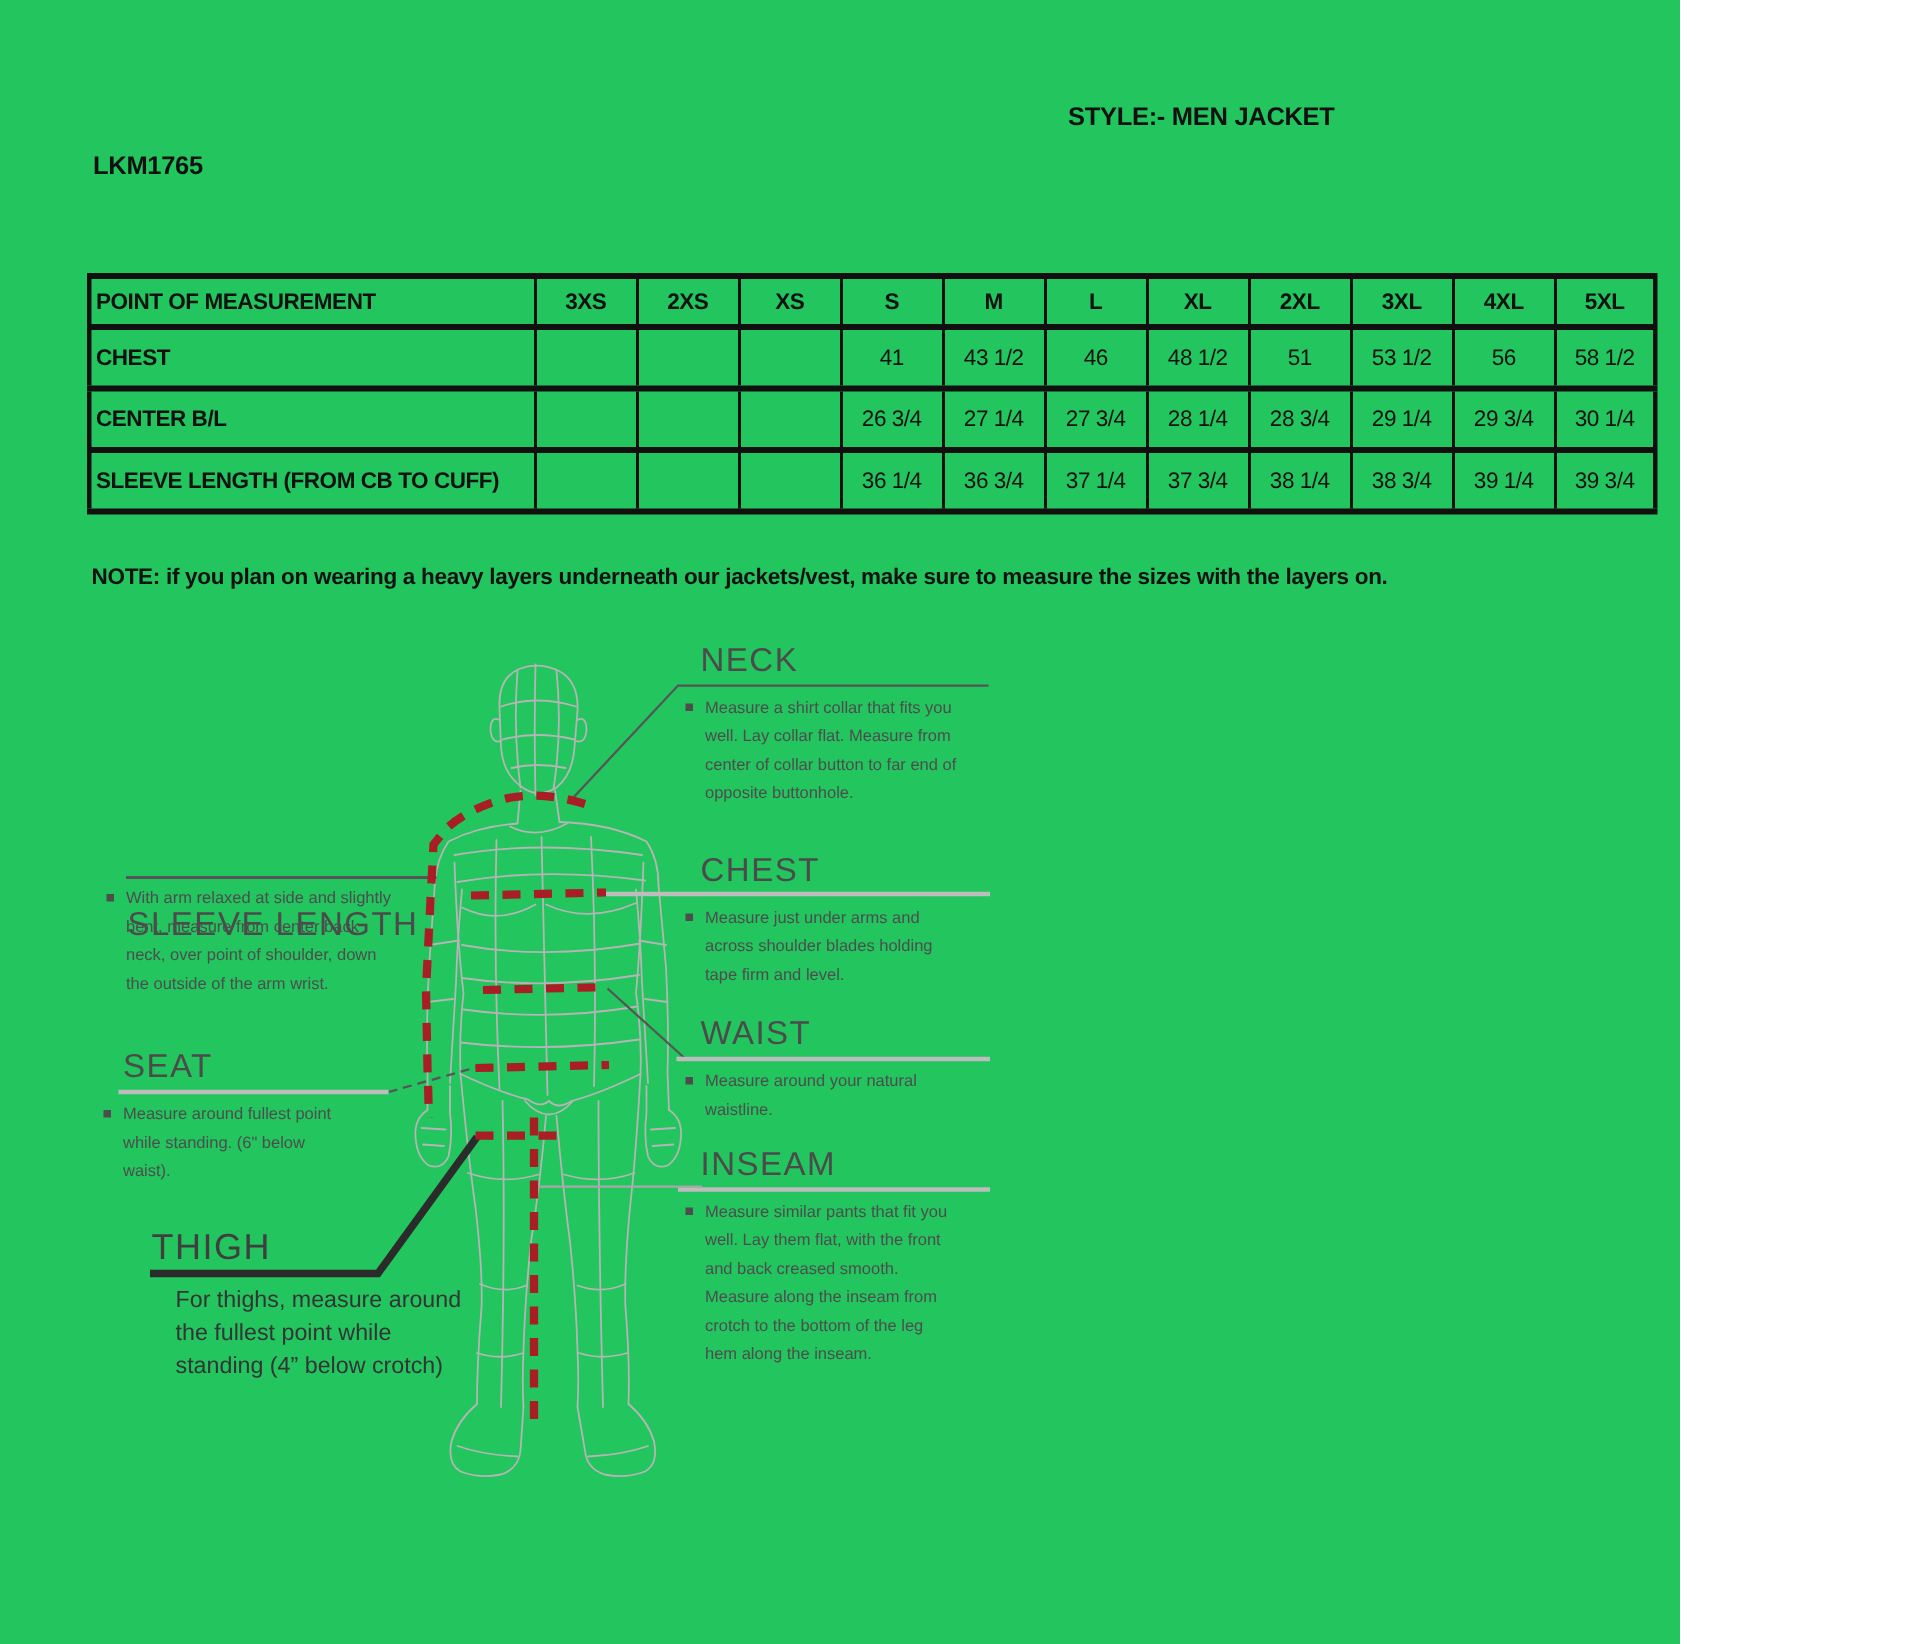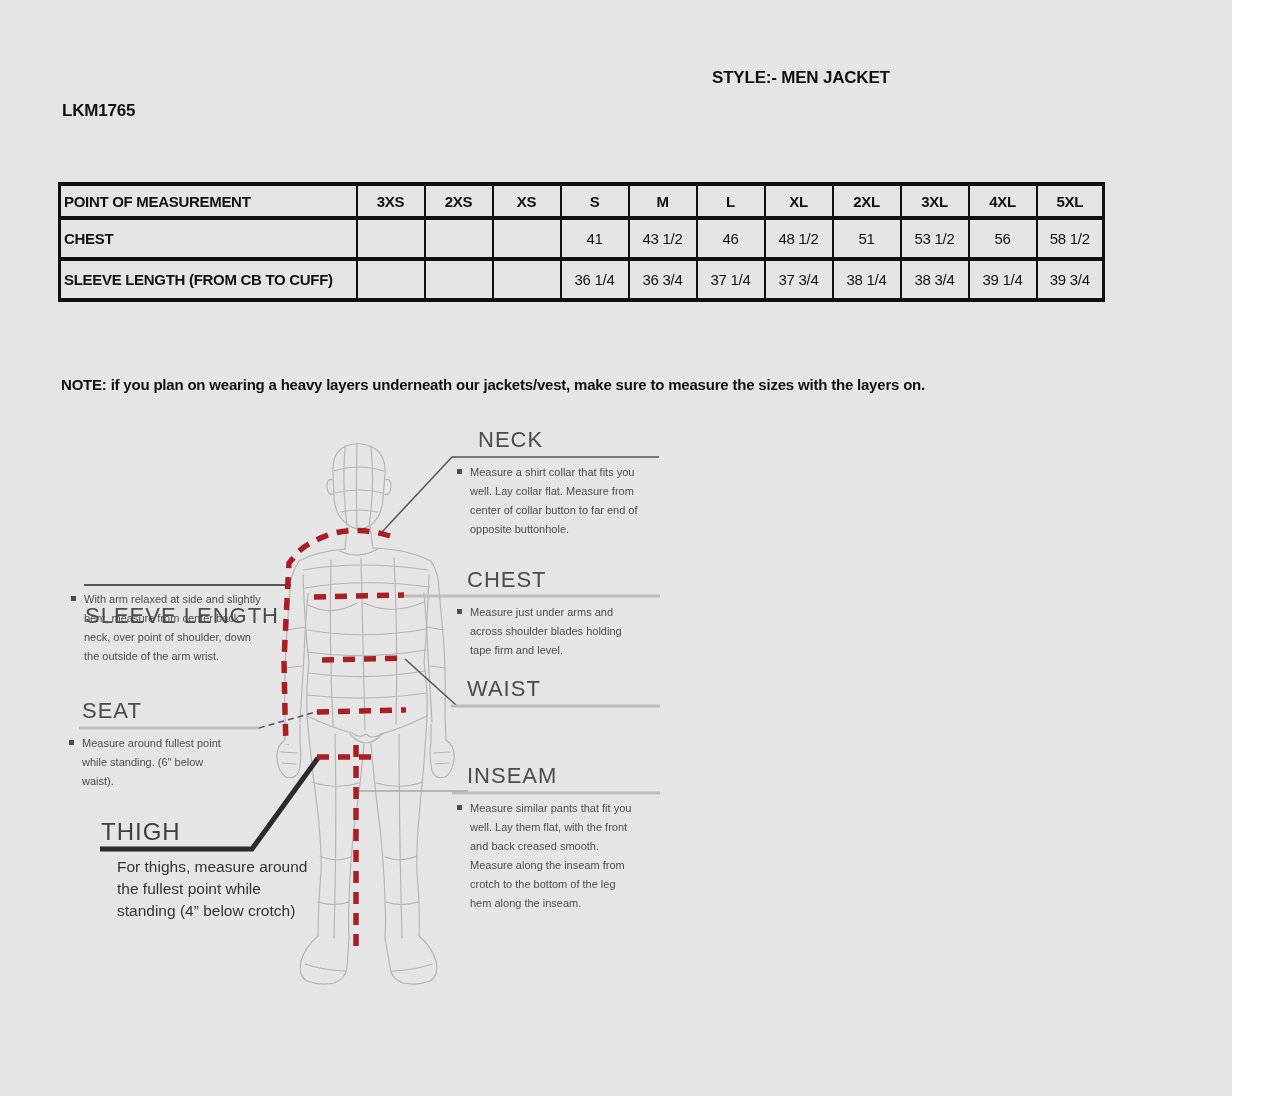--- a/index.html
+++ b/index.html
@@ -1,17 +1,17 @@
 <!DOCTYPE html>
 <html><head>
 <meta charset="utf-8">
 <title>Size Chart</title>
 <style>
   html,body{margin:0;padding:0;background:#fff;}
-  .page{position:relative;width:1232px;height:1096px;background:#e5e5e5;overflow:hidden;
+  .page{position:relative;width:1120px;height:1096px;background:#22c55e;overflow:hidden;
         font-family:"Liberation Sans",sans-serif;color:#111;text-decoration:underline;}
   .doc-title{position:absolute;left:712px;top:68px;font-size:17px;font-weight:bold;letter-spacing:-0.2px;}
   .sku{position:absolute;left:62px;top:101px;font-size:17px;font-weight:bold;letter-spacing:-0.2px;}
 
   table.size-table{position:absolute;left:58px;top:182px;width:1042px;border-collapse:collapse;
         table-layout:fixed;border:3px solid #101010;}
   .size-table th,.size-table td{border:2px solid #101010;border-top-width:4px;border-bottom-width:4px;
         padding:0 3px;font-size:15px;letter-spacing:-0.3px;overflow:hidden;white-space:nowrap;}
   .size-table thead th{height:30px;font-weight:bold;text-align:center;}
   .size-table thead th.pom{text-align:left;margin-left:11px;}
@@ -75,20 +75,34 @@
         <td></td>
         <td></td>
         <td>41</td>
         <td>43 1/2</td>
         <td>46</td>
         <td>48 1/2</td>
         <td>51</td>
         <td>53 1/2</td>
         <td>56</td>
         <td>58 1/2</td>
+      </tr>
+      <tr>
+        <td class="rowlabel">CENTER B/L</td>
+        <td></td>
+        <td></td>
+        <td></td>
+        <td>26 3/4</td>
+        <td>27 1/4</td>
+        <td>27 3/4</td>
+        <td>28 1/4</td>
+        <td>28 3/4</td>
+        <td>29 1/4</td>
+        <td>29 3/4</td>
+        <td>30 1/4</td>
       </tr>
       <tr>
         <td class="rowlabel">SLEEVE LENGTH (FROM CB TO CUFF)</td>
         <td></td>
         <td></td>
         <td></td>
         <td>36 1/4</td>
         <td>36 3/4</td>
         <td>37 1/4</td>
         <td>37 3/4</td>
@@ -161,33 +175,37 @@
     <g fill="none" stroke-width="5.5" stroke-dasharray="12 9" stroke="#a81e24">
       <path d="M390 536 Q358 526 331 534 Q310 541 298 552 L289 563 L287 600 L284 660 L285 712 L286 745"></path>
       <path d="M314 597 L404 595"></path>
       <path d="M322 660 L406 658"></path>
       <path d="M317 712 L406 710"></path>
       <path d="M317 757 L371 757"></path>
       <path d="M356 745 L356 951"></path>
     </g>
   </svg>
 
-  <div class="dtitle" style="left:478px;top:428px;">NECK</div>
+  <div class="dtitle" style="left:467px;top:428px;">NECK</div>
   <div class="ddesc" style="left:457px;top:463px;width:182px;">
     <span class="bullet"></span>
     <span>Measure a shirt collar that fits you well. Lay collar flat. Measure from center of collar button to far end of opposite buttonhole.</span>
   </div>
 
   <div class="dtitle" style="left:467px;top:568px;">CHEST</div>
   <div class="ddesc" style="left:457px;top:603px;width:186px;">
     <span class="bullet"></span>
     <span>Measure just under arms and across shoulder blades holding tape firm and level.</span>
   </div>
 
   <div class="dtitle" style="left:467px;top:677px;">WAIST</div>
+  <div class="ddesc" style="left:457px;top:712px;width:170px;">
+    <span class="bullet"></span>
+    <span>Measure around your natural waistline.</span>
+  </div>
 
   <div class="dtitle" style="left:467px;top:764px;">INSEAM</div>
   <div class="ddesc" style="left:457px;top:799px;width:182px;">
     <span class="bullet"></span>
     <span>Measure similar pants that fit you well. Lay them flat, with the front and back creased smooth. Measure along the inseam from crotch to the bottom of the leg hem along the inseam.</span>
   </div>
 
   <div class="dtitle" style="left:85px;top:556px;margin-top:48px;">SLEEVE LENGTH</div>
   <div class="ddesc" style="left:71px;top:590px;width:196px;">
     <span class="bullet"></span>

